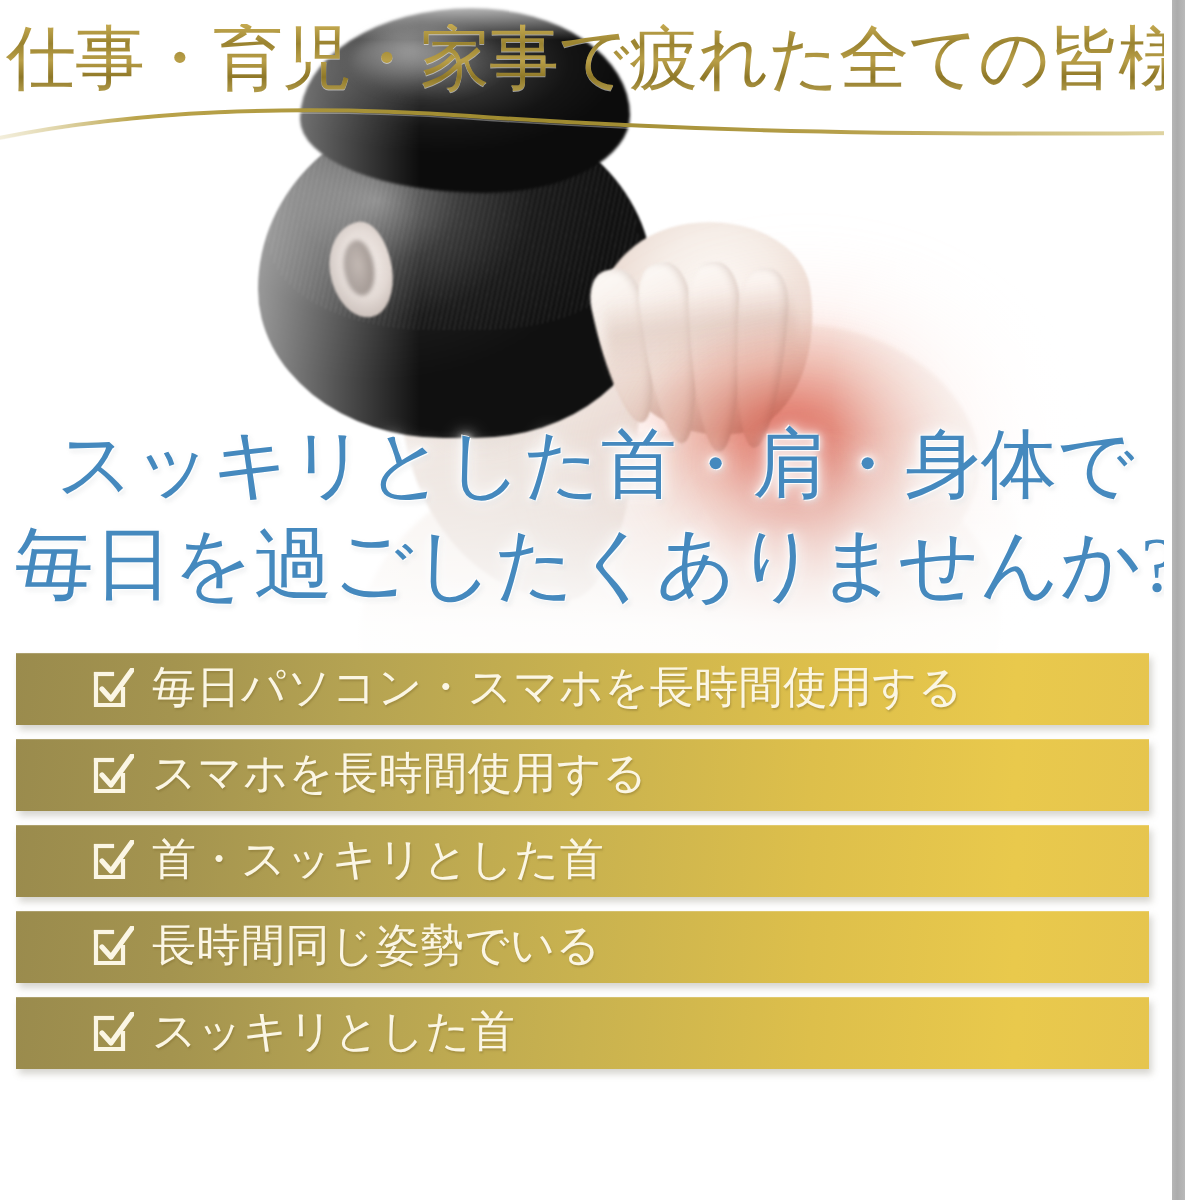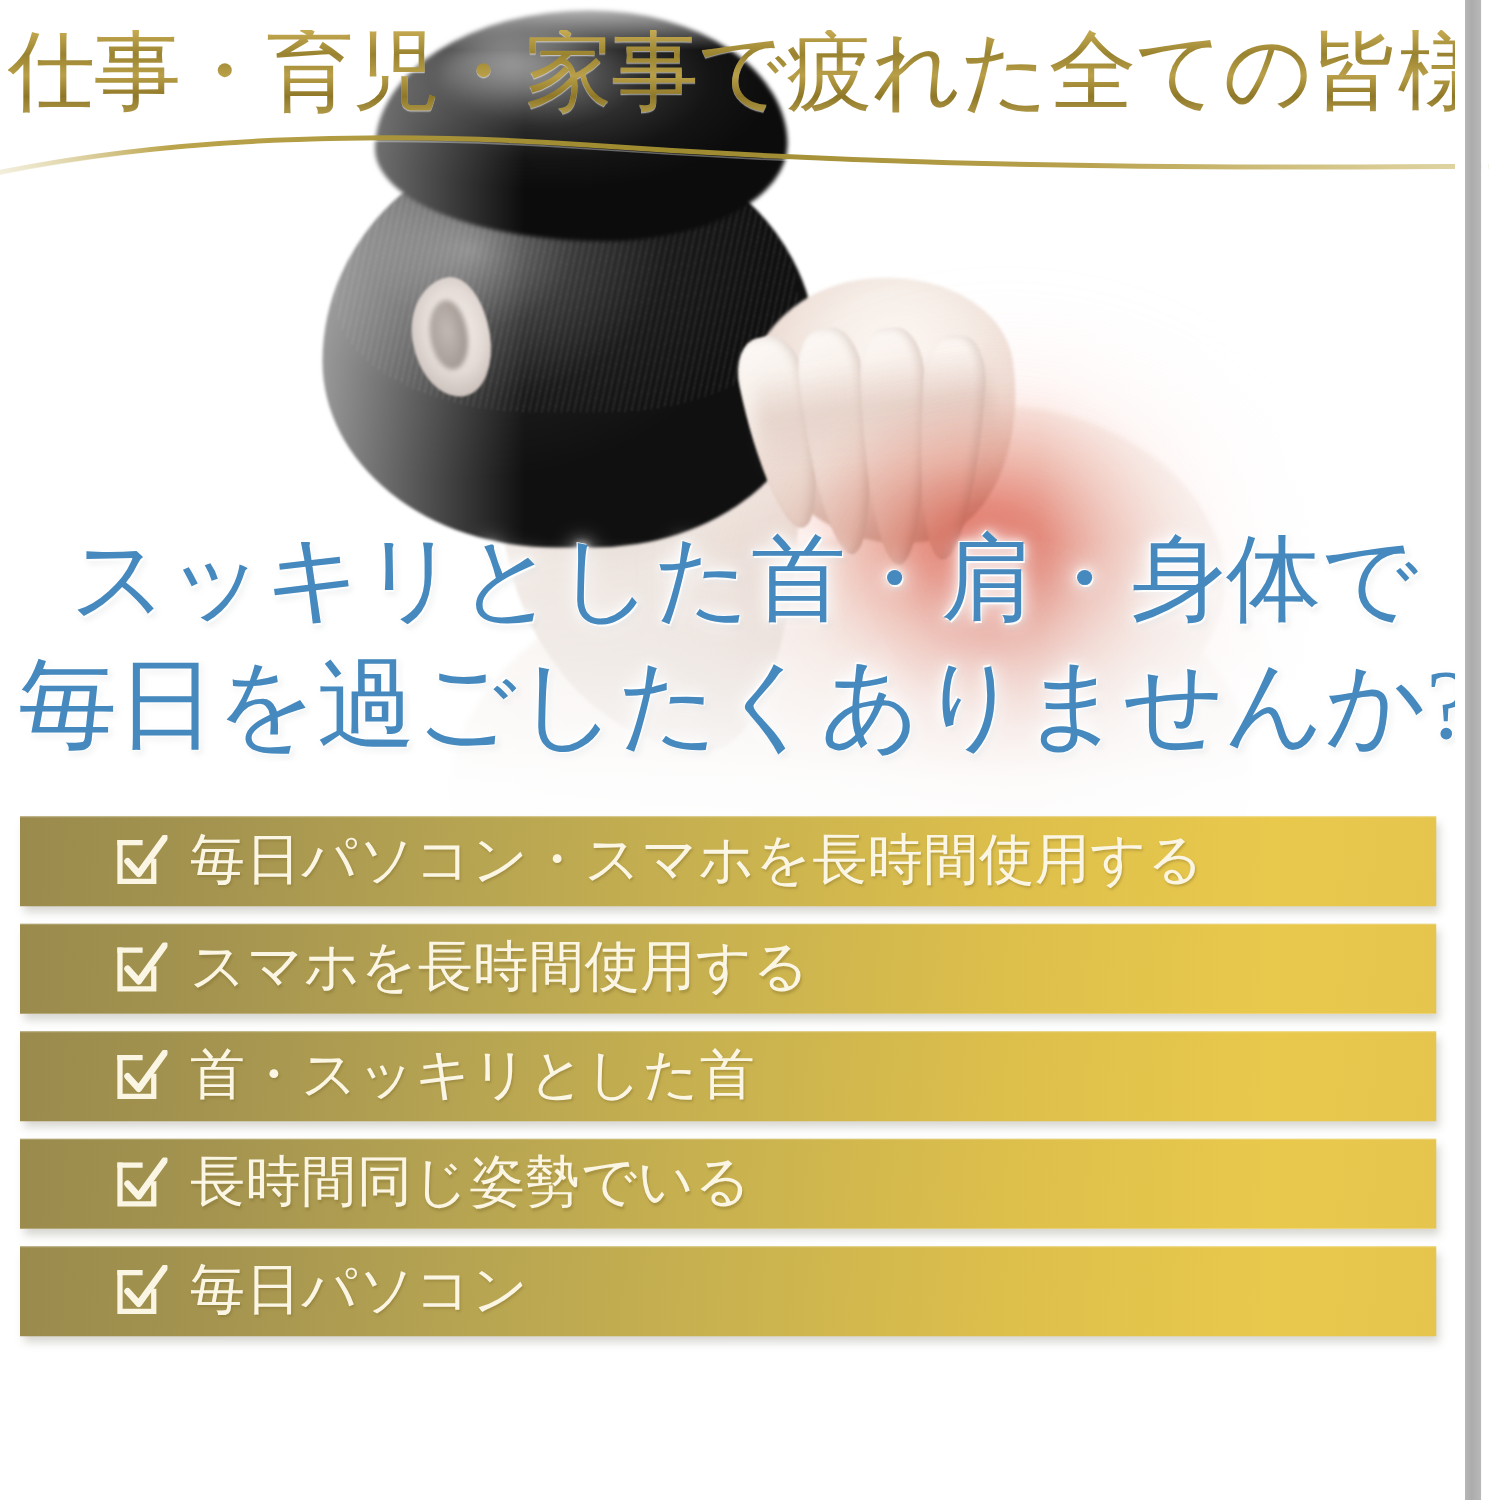--- a/index.html
+++ b/index.html
@@ -513,21 +513,21 @@
     </div>
 
     <div class="check-row">
       <span class="check-box-icon">
         <svg width="42" height="42" viewBox="0 0 42 42">
           <path d="M4 6 L4 37 L31 37 L31 21" fill="none" stroke="#fbf6e4" stroke-width="4.2" stroke-linecap="square"></path>
           <path d="M4 6 L20 6" fill="none" stroke="#fbf6e4" stroke-width="4.2" stroke-linecap="square"></path>
           <path d="M10 21 L19 31 L40 2" fill="none" stroke="#fbf6e4" stroke-width="5.2" stroke-linecap="round" stroke-linejoin="round"></path>
         </svg>
       </span>
-      <span class="check-label">毎日パソコン</span>
+      <span class="check-label">スッキリとした首</span>
     </div>
 
   </div>
 
   <div class="edge-gap"></div>
   <div class="edge-strip"></div>
   <div class="edge-strip-outer"></div>
 
 </div>
 

